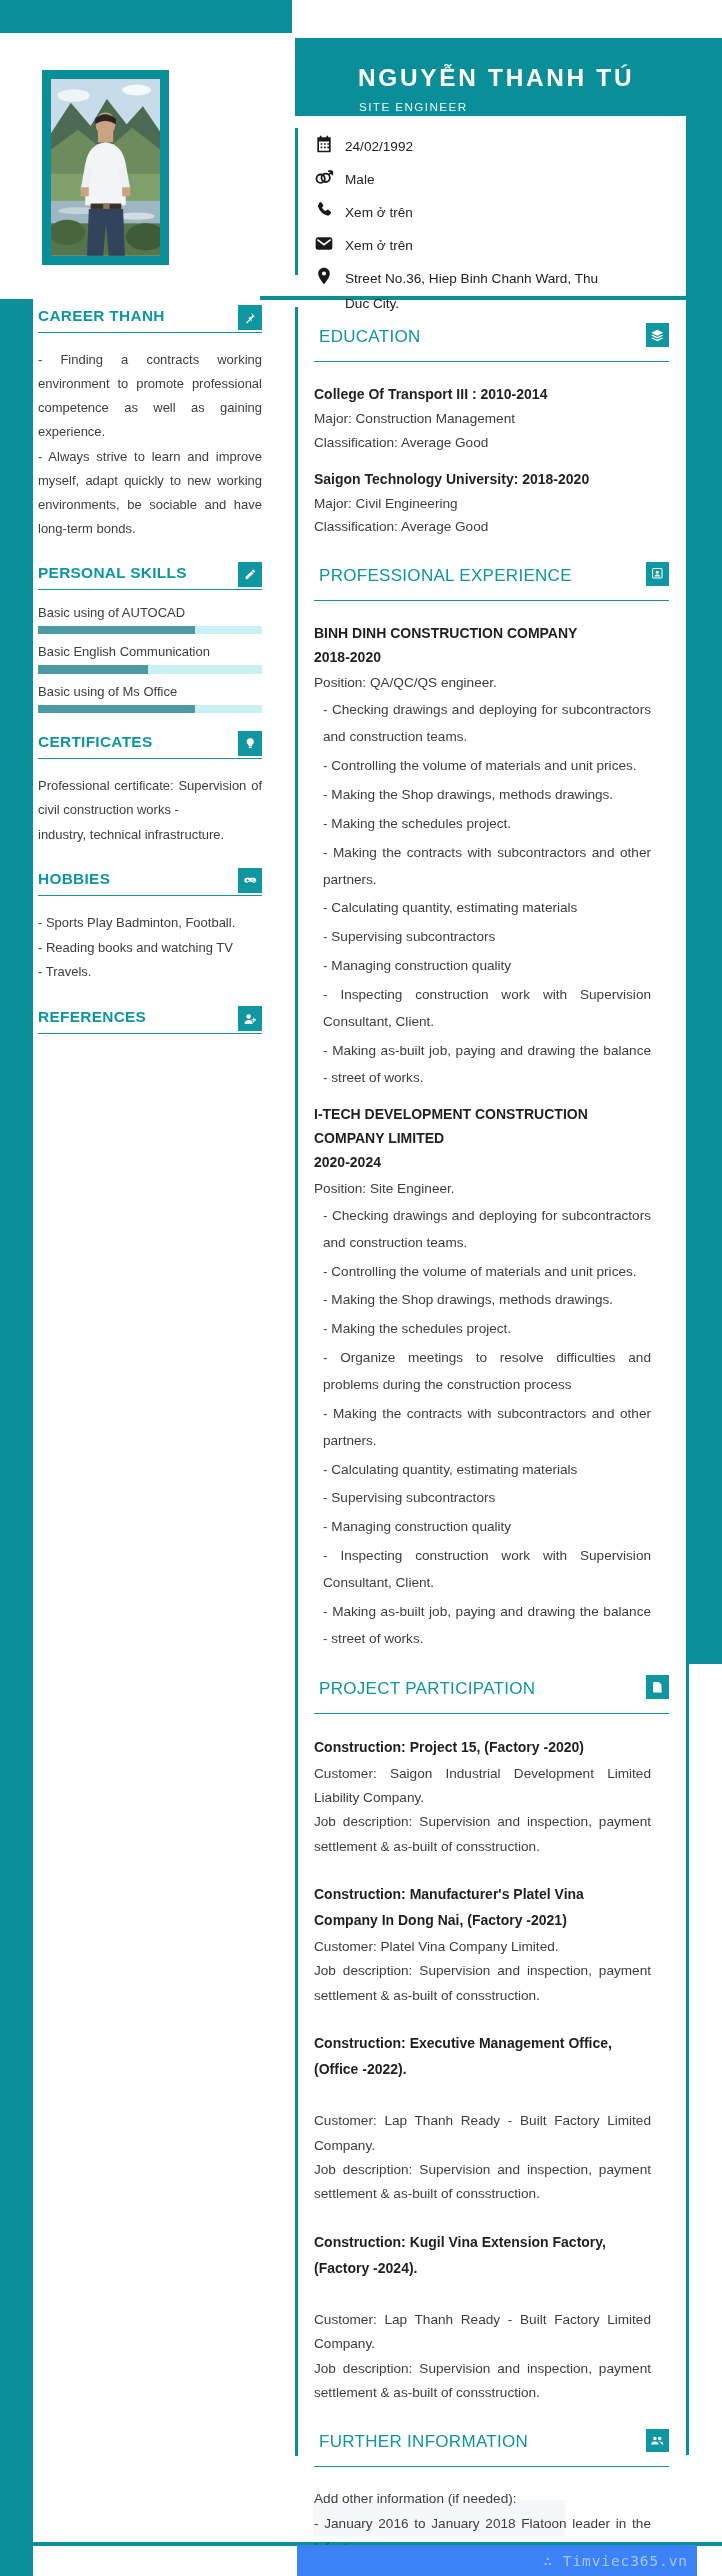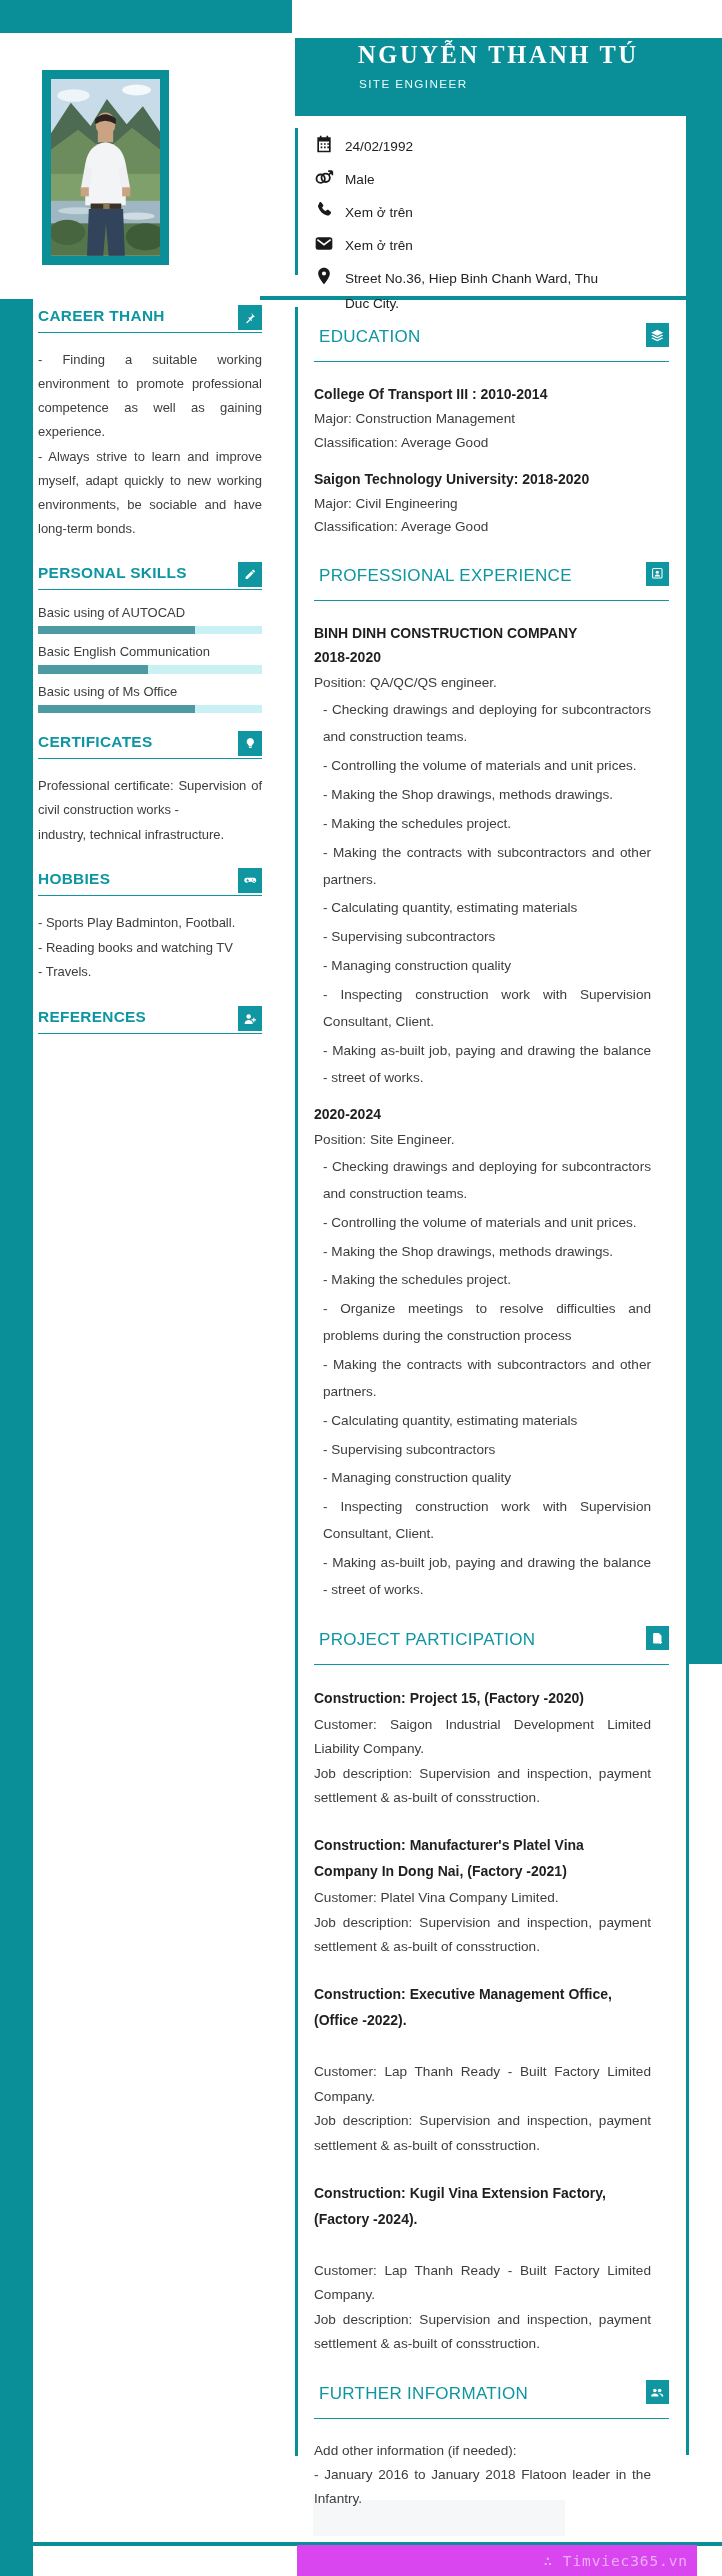--- a/index.html
+++ b/index.html
@@ -8,27 +8,27 @@
   
   .strip-top{position:absolute;left:0;top:0;width:292px;height:33px;background:#0a8e98;}
   .name-block{position:absolute;left:295px;top:38px;width:427px;height:78px;background:#0a8e98;}
   .right-band{position:absolute;left:686px;top:116px;width:37px;height:1548px;background:#0a8e98;}
   .right-line{position:absolute;left:686px;top:1663px;width:2.7px;height:792px;background:#0a8e98;}
   .main-left-line{position:absolute;left:295px;top:307px;width:2.7px;height:2149px;background:#0a8e98;}
   .contact-left-line{position:absolute;left:295px;top:128px;width:2.7px;height:147px;background:#0a8e98;}
   .divider-top{position:absolute;left:260px;top:296px;width:428px;height:3.6px;background:#0a8e98;}
   .sidebar-strip{position:absolute;left:0;top:299px;width:33px;height:2277px;background:#0a8e98;}
   .divider-bottom{position:absolute;left:0;top:2542px;width:723px;height:3.6px;background:#0a8e98;}
-  .footer-band{position:absolute;left:297px;top:2545px;width:400px;height:31px;background:#d946ef;
+  .footer-band{position:absolute;left:297px;top:2545px;width:400px;height:31px;background:#3b82f6;
                display:flex;align-items:center;justify-content:flex-end;padding-right:9px;box-sizing:border-box;}
   .footer-band .wm{font-family:"DejaVu Sans Mono","Liberation Mono",monospace;font-size:14.5px;
                    color:rgba(255,255,255,0.55);letter-spacing:0.9px;}
   .gray-box{position:absolute;left:313px;top:2500px;width:252px;height:36px;background:#f6f7f9;}
   
-  .name-block .nm{margin:3px 0 0 63px;color:#fff;font-size:24.4px;font-weight:bold;letter-spacing:2.7px;font-family:Liberation Serif, serif;}
+  .name-block .nm{margin:26px 0 0 63px;color:#fff;font-size:24.4px;font-weight:bold;letter-spacing:2.7px;}
   .name-block .sub{margin:8.1px 0 0 64px;color:#eafcfd;font-size:11.7px;letter-spacing:1.4px;}
   .photo-card{position:absolute;left:42px;top:70px;border:9px solid #0a8e98;width:109px;height:177px;background:#dfe9ee;}
   .photo-card svg{display:block;}
   
   .contact{position:absolute;left:314px;top:134px;width:307px;}
   .c-row{display:flex;align-items:flex-start;margin-bottom:8.1px;}
   .c-ico{width:20px;height:20px;flex:0 0 20px;margin-right:11px;margin-top:0px;}
   .c-txt{font-size:13.6px;color:#222;line-height:25px;width:271px;}
   
   .sidebar{position:absolute;left:38px;top:307px;width:224px;}
@@ -157,21 +157,21 @@
     <div class="s-sec">
       <div class="s-head">
         <h2>CAREER THANH</h2>
         <div class="chip">
           <svg width="13.6" height="13.6" viewBox="0 0 24 24">
               <path fill="#fff" d="M14 3l7 7-3 1-3 3 .5 4.5L13 16l-6 6-1.5-1.5 6-6-2.5-2.5L13.5 11l3-3z"></path>
             </svg>
         </div>
       </div>
       <div>
-          <div class="s-par">- Finding a suitable working environment to promote professional competence as well as gaining experience.</div>
+          <div class="s-par">- Finding a contracts working environment to promote professional competence as well as gaining experience.</div>
           <div class="s-par">- Always strive to learn and improve myself, adapt quickly to new working environments, be sociable and have long-term bonds.</div>
         </div>
     </div>
 
     <div class="s-sec" style="margin-bottom:20px;">
       <div class="s-head">
         <h2>PERSONAL SKILLS</h2>
         <div class="chip">
           <svg width="12.6" height="12.6" viewBox="0 0 24 24">
               <path fill="#fff" d="M3 17.2V21h3.8L18 9.8 14.2 6 3 17.2zM20.7 7.1a1 1 0 0 0 0-1.4l-2.4-2.4a1 1 0 0 0-1.4 0l-1.8 1.8 3.8 3.8 1.8-1.8z"></path>
@@ -290,20 +290,21 @@
             <div class="duty">- Making the schedules project.</div>
             <div class="duty">- Making the contracts with subcontractors and other partners.</div>
             <div class="duty">- Calculating quantity, estimating materials</div>
             <div class="duty">- Supervising subcontractors</div>
             <div class="duty">- Managing construction quality</div>
             <div class="duty">- Inspecting construction work with Supervision Consultant, Client.</div>
             <div class="duty">- Making as-built job, paying and drawing the balance - street of works.</div>
           </div>
       </div>
       <div class="job">
+        <div class="job-co">I-TECH DEVELOPMENT CONSTRUCTION COMPANY LIMITED</div>
         <div class="job-co">2020-2024</div>
         <div class="job-pos">Position: Site Engineer.</div>
         <div class="duties">
             <div class="duty">- Checking drawings and deploying for subcontractors and construction teams.</div>
             <div class="duty">- Controlling the volume of materials and unit prices.</div>
             <div class="duty">- Making the Shop drawings, methods drawings.</div>
             <div class="duty">- Making the schedules project.</div>
             <div class="duty">- Organize meetings to resolve difficulties and problems during the construction process</div>
             <div class="duty">- Making the contracts with subcontractors and other partners.</div>
             <div class="duty">- Calculating quantity, estimating materials</div>

